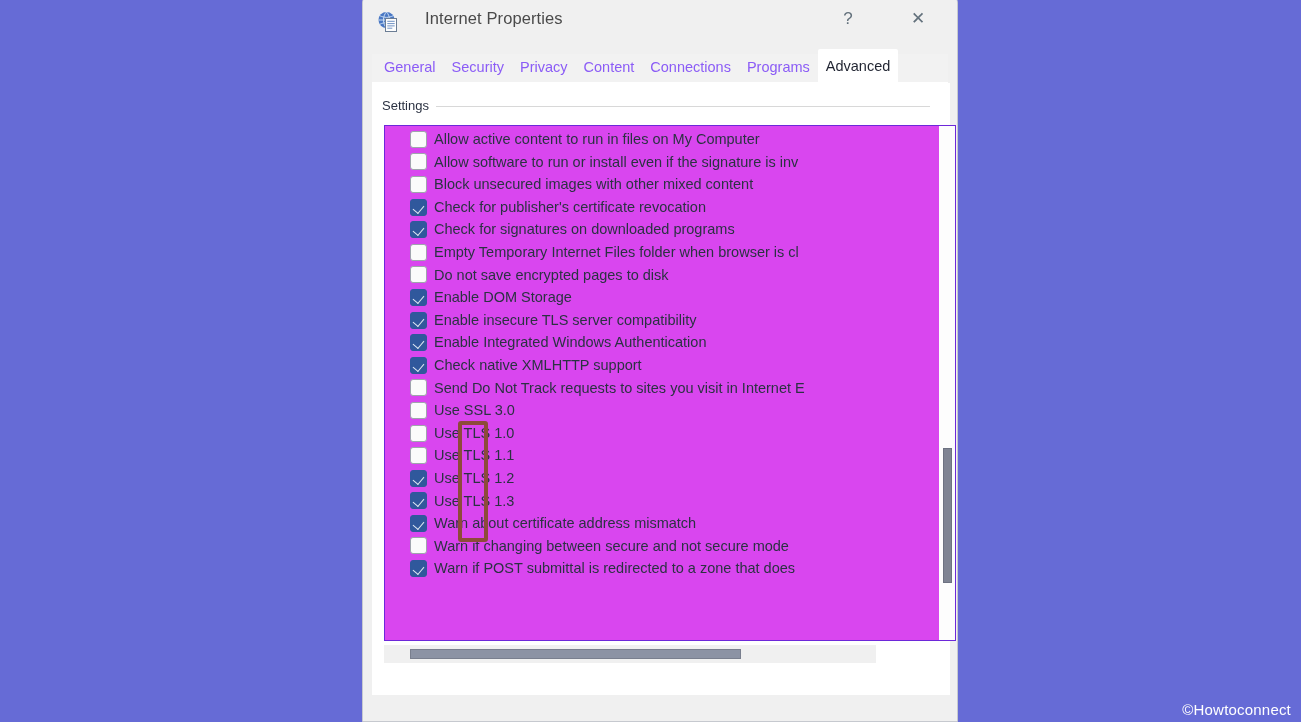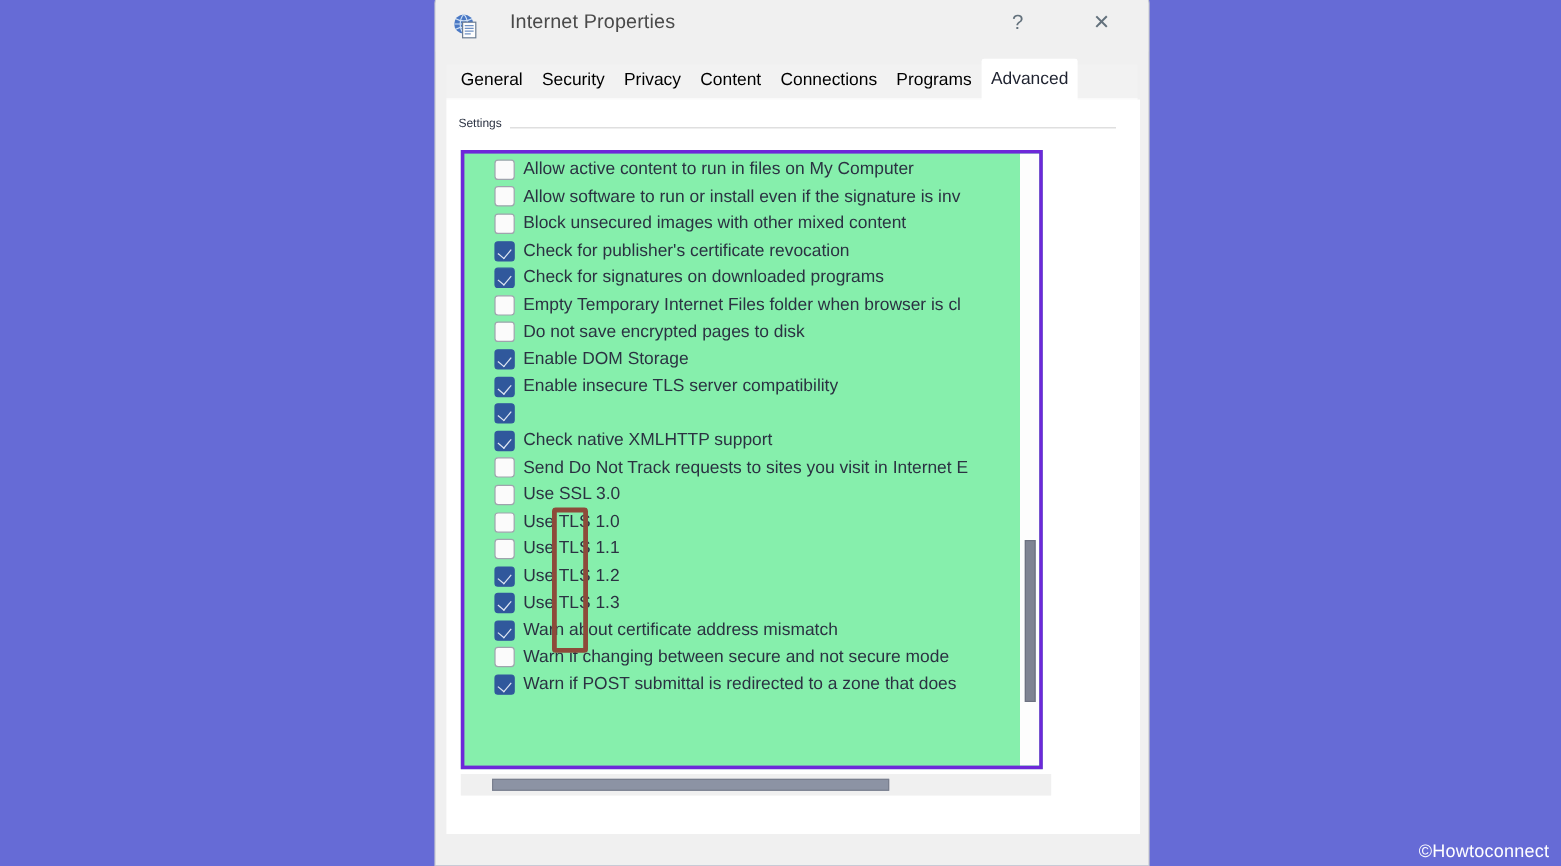--- a/index.html
+++ b/index.html
@@ -96,21 +96,21 @@
   #tablist {
     position: absolute;
     left: 13px;
     top: 0;
     display: flex;
     align-items: flex-end;
     height: 36px;
   }
   .tab {
     font-size: 14.5px;
-    color: #000000;
+    color: #8b5cf6;
     padding: 4px 8px 7px 8px;
     background: transparent;
     border: none;
     white-space: nowrap;
     font-family: "Liberation Sans", sans-serif;
     line-height: 1.25;
   }
   .tab.active {
     background: #ffffff;
     color: #1f2330;
@@ -137,45 +137,45 @@
     position: absolute;
     left: 10px;
     top: 16px;
     width: 548px;
     height: 564px;
   }
   #group-label {
     position: absolute;
     left: 0;
     top: 0;
-    font-size: 10px;
+    font-size: 13px;
     color: #2b3242;
     background: #ffffff;
     padding-right: 7px;
     z-index: 2;
     line-height: 1;
   }
   #group-rule {
     position: absolute;
     left: 0;
     top: 7px;
     width: 100%;
     height: 1px;
     background: #d8d8d8;
   }
 
   
   #settings-listbox {
     position: absolute;
     left: 2px;
     top: 26px;
-    width: 485px;
+    width: 572px;
     height: 516px;
-    background: #86efac;
-    border: 3px solid #6d28d9;
+    background: #d946ef;
+    border: 1px solid #6d28d9;
     box-sizing: border-box;
     overflow: hidden;
   }
   #settings-items {
     position: absolute;
     left: 0;
     top: 2px;
     width: 100%;
   }
   .setting-row {
@@ -359,20 +359,21 @@
             <div class="setting-row">
               <span class="checkbox checked"></span>
               <span class="setting-label">Enable DOM Storage</span>
             </div>
             <div class="setting-row">
               <span class="checkbox checked"></span>
               <span class="setting-label">Enable insecure TLS server compatibility</span>
             </div>
             <div class="setting-row">
               <span class="checkbox checked"></span>
+              <span class="setting-label">Enable Integrated Windows Authentication</span>
             </div>
             <div class="setting-row">
               <span class="checkbox checked"></span>
               <span class="setting-label">Check native XMLHTTP support</span>
             </div>
             <div class="setting-row">
               <span class="checkbox unchecked"></span>
               <span class="setting-label">Send Do Not Track requests to sites you visit in Internet E</span>
             </div>
             <div class="setting-row">

